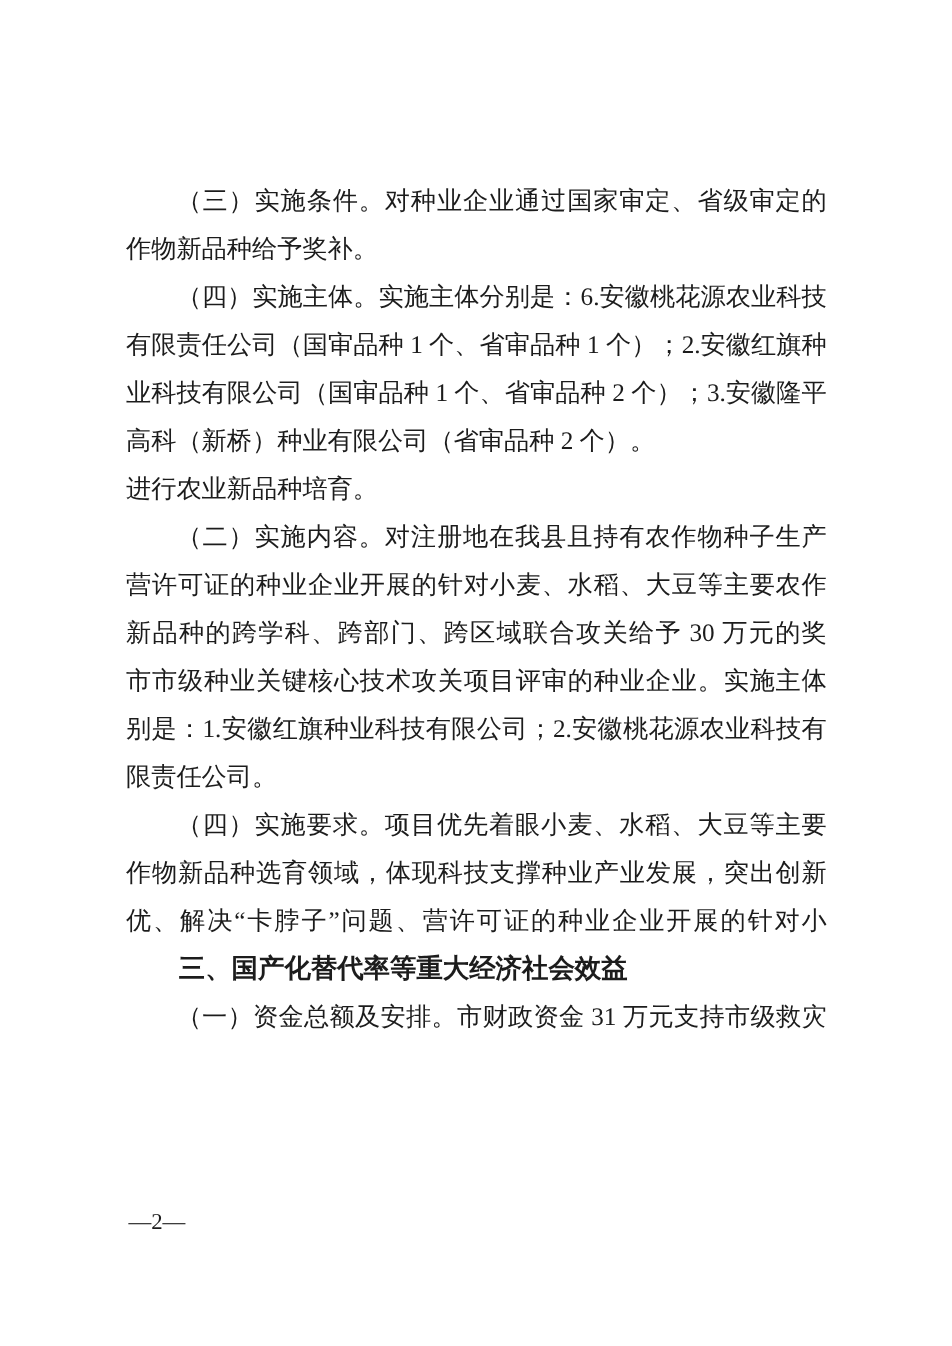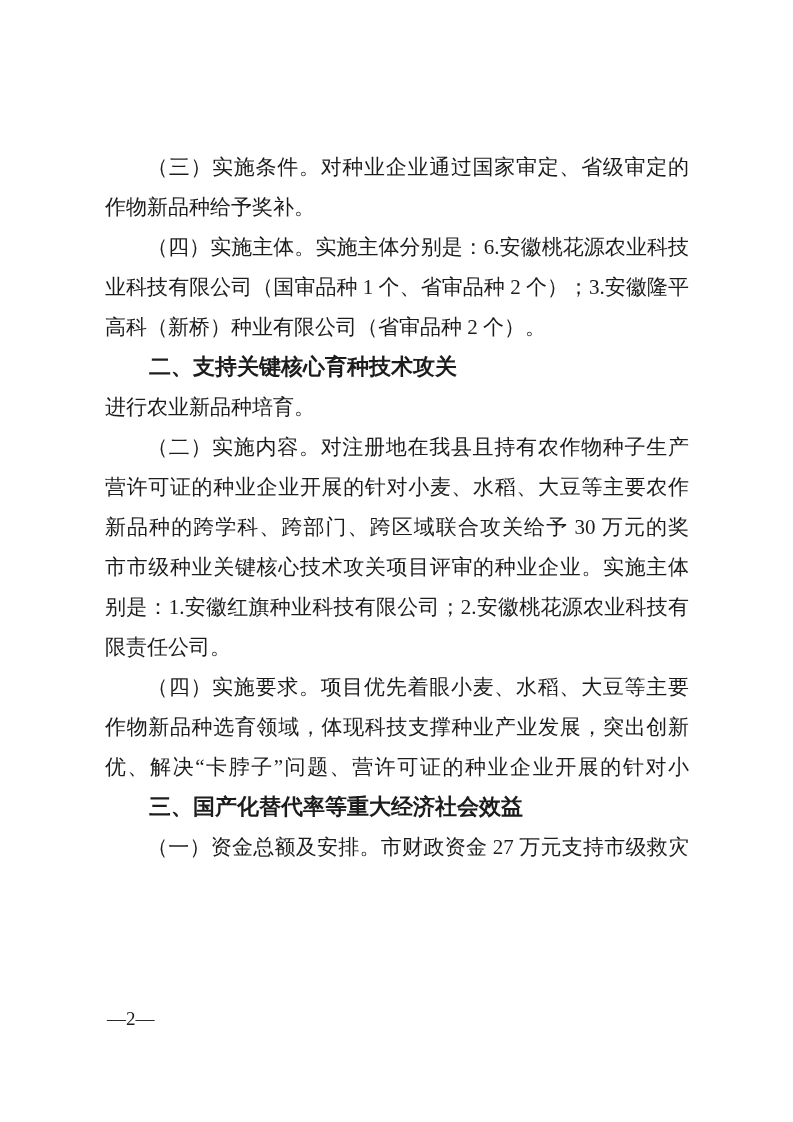--- a/index.html
+++ b/index.html
@@ -51,31 +51,31 @@
   }
 </style>
 </head>
 <body>
 
 <div class="page">
   <div class="content">
     <div class="line jf ind">（三）实施条件。对种业企业通过国家审定、省级审定的农</div>
     <div class="line">作物新品种给予奖补。</div>
     <div class="line jf ind">（四）实施主体。实施主体分别是：6.安徽桃花源农业科技</div>
+    <div class="line jf">有限责任公司（国审品种 1 个、省审品种 1 个）；2.安徽红旗种</div>
     <div class="line jf">业科技有限公司（国审品种 1 个、省审品种 2 个）；3.安徽隆平</div>
     <div class="line">高科（新桥）种业有限公司（省审品种 2 个）。</div>
-    <div class="line heading">二、支持关键核心育种技术攻关</div>
     <div class="line">进行农业新品种培育。</div>
     <div class="line jf ind">（二）实施内容。对注册地在我县且持有农作物种子生产经</div>
     <div class="line jf">营许可证的种业企业开展的针对小麦、水稻、大豆等主要农作物</div>
     <div class="line">新品种的跨学科、跨部门、跨区域联合攻关给予 30 万元的奖补。</div>
     <div class="line jf">市市级种业关键核心技术攻关项目评审的种业企业。实施主体分</div>
     <div class="line jf">别是：1.安徽红旗种业科技有限公司；2.安徽桃花源农业科技有</div>
     <div class="line">限责任公司。</div>
     <div class="line jf ind">（四）实施要求。项目优先着眼小麦、水稻、大豆等主要农</div>
     <div class="line jf">作物新品种选育领域，体现科技支撑种业产业发展，突出创新创</div>
     <div class="line">优、解决“卡脖子”问题、营许可证的种业企业开展的针对小麦。</div>
     <div class="line heading">三、国产化替代率等重大经济社会效益</div>
-    <div class="line jf ind">（一）资金总额及安排。市财政资金 27 万元支持市级救灾</div>
+    <div class="line jf ind">（一）资金总额及安排。市财政资金 31 万元支持市级救灾</div>
   </div>
 
   <div class="footer">—2—</div>
 </div>
 
 </body></html>

